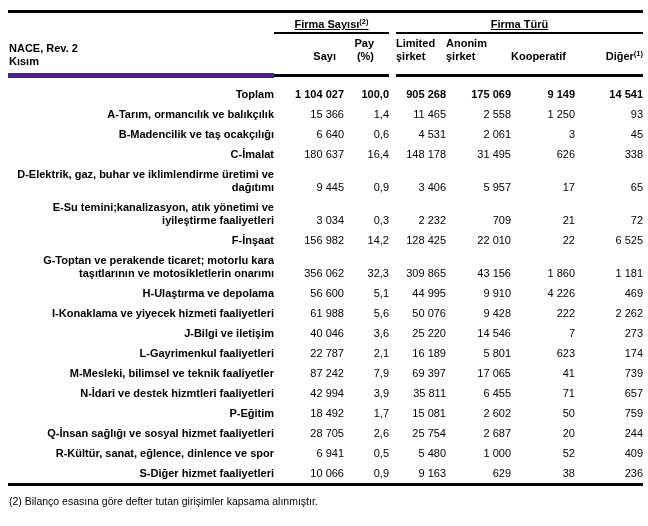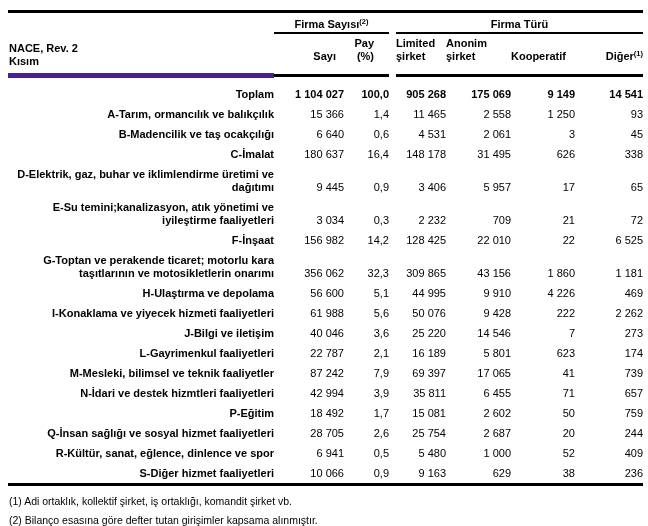--- a/index.html
+++ b/index.html
@@ -30,20 +30,21 @@
     text-align: left;
     line-height: 13px;
     padding: 0 0 5px 1px;
     border-bottom: 5px solid #4c1d95;
   }
   th.group {
     text-align: center;
     border-bottom: 2px solid #000;
     padding: 5px 0 2px 0;
     white-space: nowrap;
+    text-decoration: underline;
   }
   th.spacer-col { border: none; }
   tr.colhead-row th {
     border-bottom: 3px solid #000;
     padding-top: 3px;
     padding-bottom: 11px;
     line-height: 13px;
   }
   tr.colhead-row th.num { text-align: right; }
   tr.colhead-row th.ctr { text-align: left; }
@@ -290,15 +291,14 @@
         <td class="spc"></td>
         <td class="num">9 163</td>
         <td class="num">629</td>
         <td class="num">38</td>
         <td class="num">236</td>
       </tr>
     </tbody>
 </table>
 
 <div class="footnotes">
-  <div class="fn">(1) Adi ortaklık, kollektif şirket, iş ortaklığı, komandit şirket vb.</div>
   <div class="fn">(2) Bilanço esasına göre defter tutan girişimler kapsama alınmıştır.</div>
 </div>
 
 </body></html>

